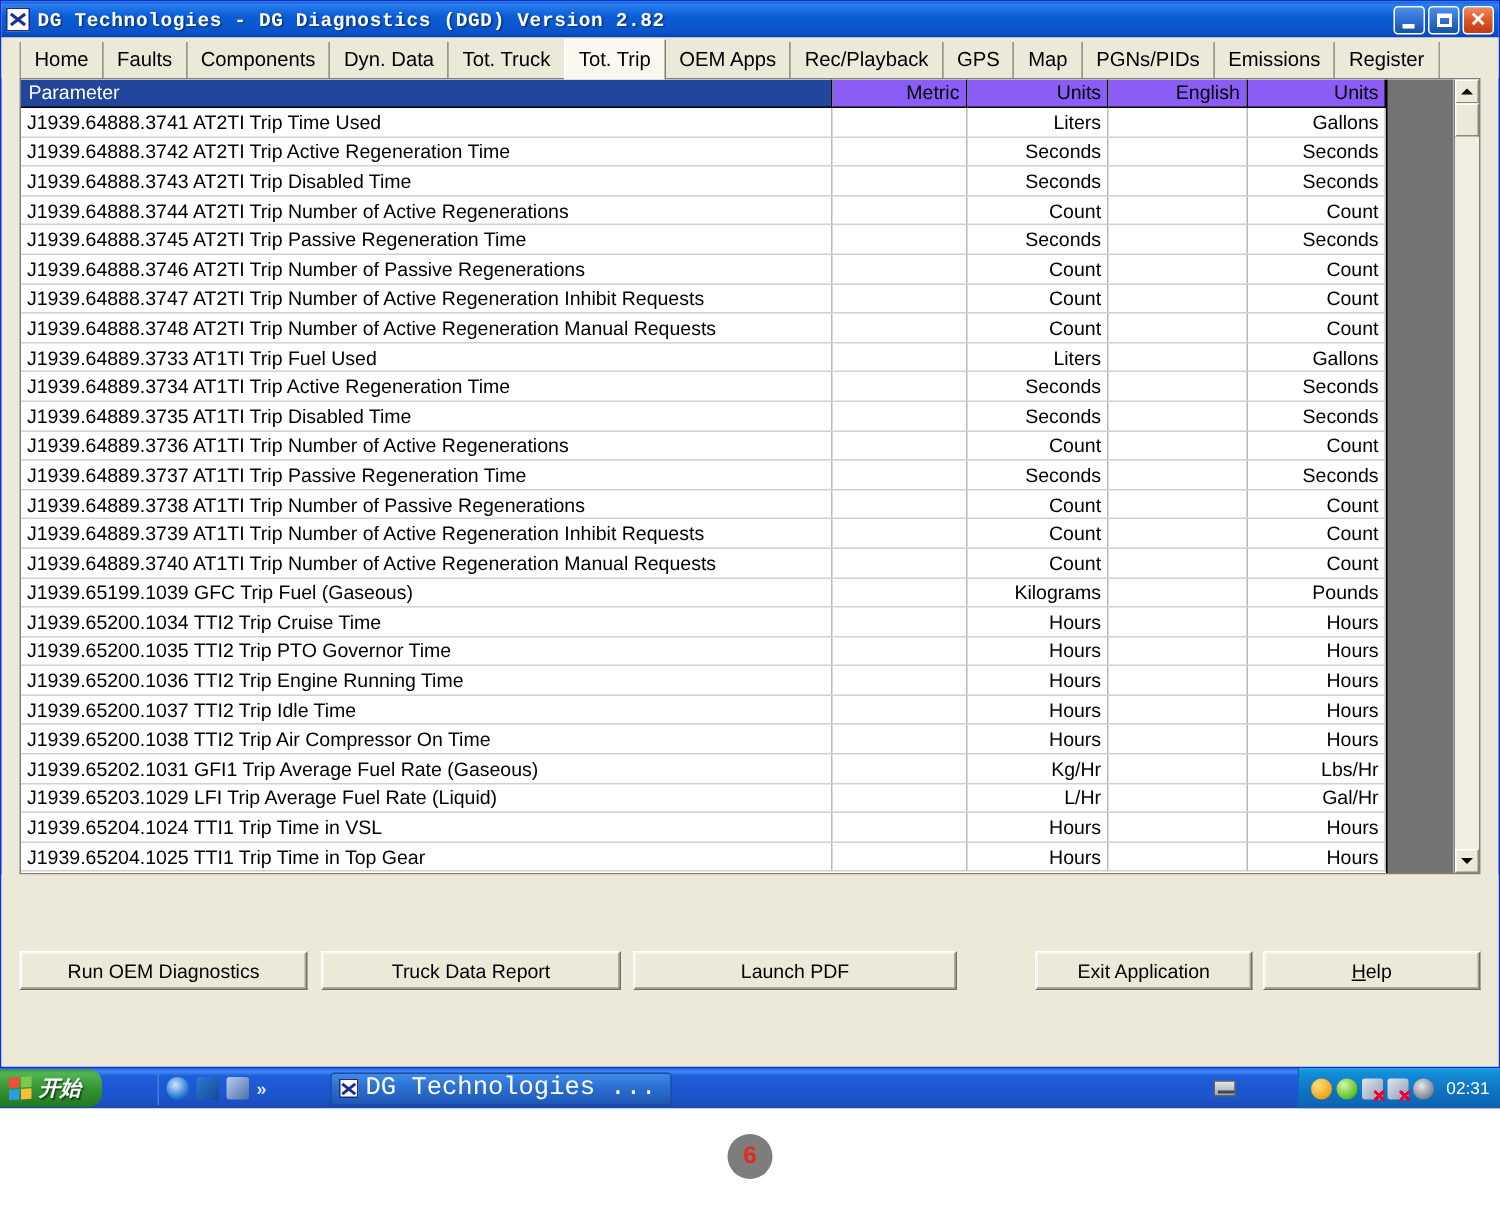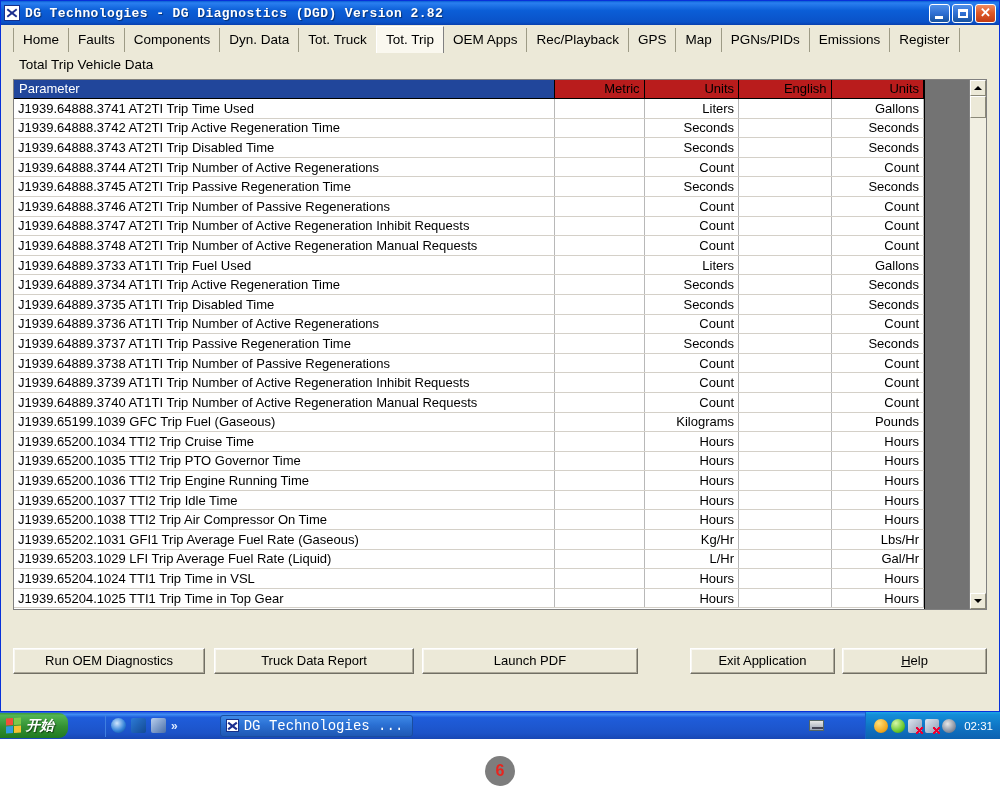--- a/index.html
+++ b/index.html
@@ -159,21 +159,21 @@
   }
 
   table.grid {
     border-collapse: collapse;
     table-layout: fixed;
     width: 100%;
     font-size: 13px;
     padding-left: 40px;
   }
   table.grid th {
-    background: #b91c1c;
+    background: #8b5cf6;
     border-right: 1px solid #000000;
     border-bottom: 1px solid #000000;
     font-weight: normal;
     font-size: 13px;
     text-align: right;
     padding: 1px 4px 2px 4px;
     height: 17px;
     box-sizing: border-box;
     color: #000;
     white-space: nowrap;
@@ -376,21 +376,21 @@
   }
   .task-ico::before, .task-ico::after {
     content: "";
     position: absolute; left: 0px; top: 4.5px;
     width: 11px; height: 2px; background: #1c2f8f;
   }
   .task-ico::before { transform: rotate(38deg); }
   .task-ico::after  { transform: rotate(-38deg); }
   .task-label {
     color: #fff;
-    font-size: 14px;
+    font-size: 17px;
     font-family: "Liberation Mono", monospace;
     white-space: nowrap;
   }
   .tray-spacer { flex: 1 1 auto; }
   .tray-left-ico {
     width: 22px; height: 18px;
     display: flex; align-items: center; justify-content: center;
     margin-right: 6px;
     flex: 0 0 auto;
   }
@@ -488,21 +488,20 @@
       <div class="tab active">Tot. Trip</div>
       <div class="tab">OEM Apps</div>
       <div class="tab">Rec/Playback</div>
       <div class="tab">GPS</div>
       <div class="tab">Map</div>
       <div class="tab">PGNs/PIDs</div>
       <div class="tab">Emissions</div>
       <div class="tab">Register</div>
     </div>
 
-    <div class="page-heading">Total Trip Vehicle Data</div>
 
     <div class="grid-wrap">
       <div class="grid-main">
         <table class="grid">
           <colgroup>
             <col class="col-param">
               <col class="col-metric">
               <col class="col-munits">
               <col class="col-english">
               <col class="col-eunits">

